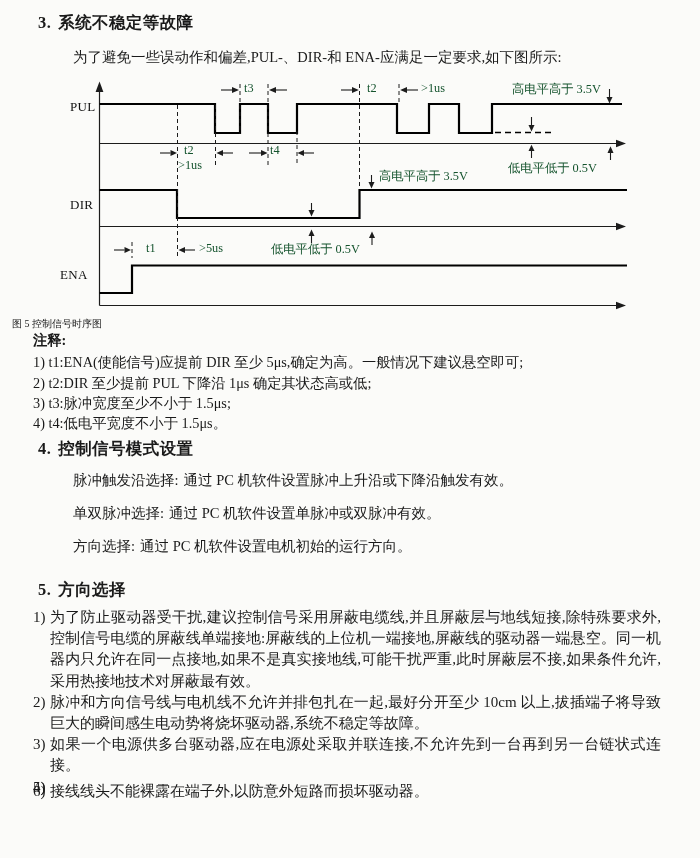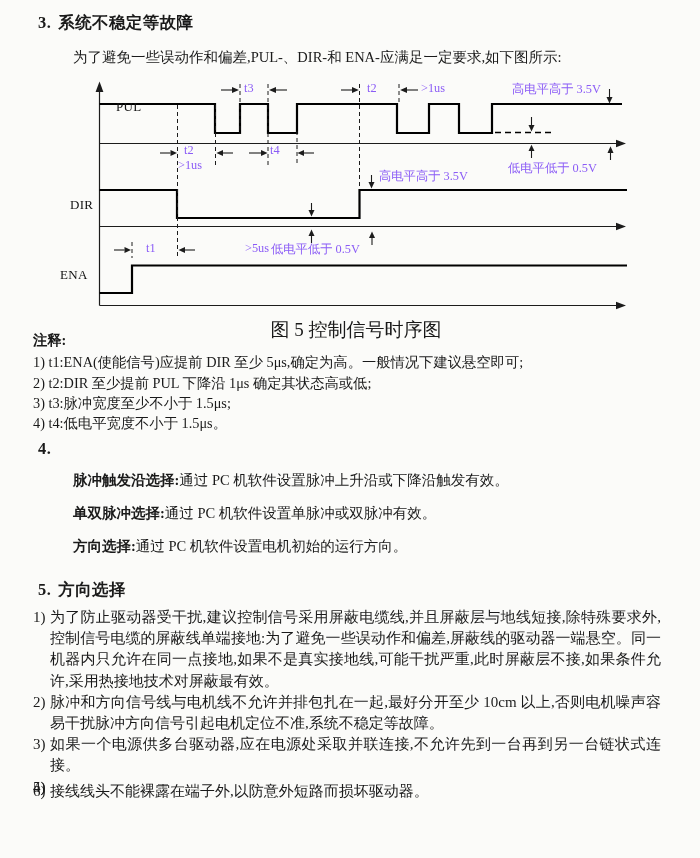--- a/index.html
+++ b/index.html
@@ -19,43 +19,43 @@
   }
   .intro{
     position:absolute;left:73px;top:48px;
     font-size:14.5px;margin:0;white-space:nowrap;
   }
   .figure{
     position:absolute;left:0;top:80px;width:700px;height:236px;
   }
   .figure svg{position:absolute;left:0;top:0;}
   .figlabel{
-    position:absolute;font-size:12.3px;line-height:1.1;white-space:nowrap;color:#8b5cf6;
+    position:absolute;font-size:12.3px;line-height:1.1;white-space:nowrap;color:#14532d;
   }
   .siglabel{
     position:absolute;font-size:13px;line-height:1.1;white-space:nowrap;color:#111;
     letter-spacing:0.3px;
   }
   .caption{
     position:absolute;left:0;top:317px;width:700px;
-    text-align:center;font-size:19px;padding-left:12px;box-sizing:border-box;
+    font-size:10px;padding-left:12px;box-sizing:border-box;
   }
   .notes-title{
     position:absolute;left:33px;top:331px;
     font-weight:700;font-size:14.3px;
   }
   .note-line{
     position:absolute;left:33px;
     font-size:14.3px;white-space:nowrap;
   }
   .s4item{
     position:absolute;left:73px;
     font-size:14.5px;white-space:nowrap;
   }
-  .s4label{font-weight:700;}
+  .s4label{font-weight:400;margin-right:5px;}
   .s5list{
     position:absolute;left:33px;top:607px;width:628px;
   }
   .s5item{
     position:relative;
     padding-left:17px;
     font-size:15px;line-height:21.2px;
     text-align:justify;
     text-justify:inter-character;
   }
@@ -155,69 +155,70 @@
       <line class="dim" x1="371.5" y1="95" x2="371.5" y2="102"></line>
         <polygon class="ah" points="368.5,102 374.5,102 371.5,108.5"></polygon>
 
       <line class="dim" x1="114" y1="170" x2="124.5" y2="170"></line>
         <polygon class="ah" points="124.5,167 124.5,173 131,170"></polygon>
       <line class="dim" x1="185" y1="170" x2="195" y2="170"></line>
         <polygon class="ah" points="185,167 185,173 178.5,170"></polygon>
     </g>
   </svg>
 
-  <span class="siglabel" style="left:70px;top:20px;margin-left:46px;">PUL</span>
+  <span class="siglabel" style="left:70px;top:20px;">PUL</span>
   <span class="siglabel" style="left:70px;top:118px;text-align:right;">DIR</span>
   <span class="siglabel" style="left:60px;top:188px;">ENA</span>
 
   <span class="figlabel" style="left:244px;top:2px;">t3</span>
   <span class="figlabel" style="left:367px;top:2px;">t2</span>
   <span class="figlabel" style="left:421px;top:2px;">&gt;1us</span>
   <span class="figlabel" style="left:512px;top:3px;">高电平高于 3.5V</span>
   <span class="figlabel" style="left:184px;top:64px;">t2</span>
   <span class="figlabel" style="left:178px;top:79px;">&gt;1us</span>
   <span class="figlabel" style="left:270px;top:64px;">t4</span>
   <span class="figlabel" style="left:508px;top:82px;">低电平低于 0.5V</span>
   <span class="figlabel" style="left:379px;top:90px;">高电平高于 3.5V</span>
   <span class="figlabel" style="left:271px;top:163px;">低电平低于 0.5V</span>
   <span class="figlabel" style="left:146px;top:162px;">t1</span>
-  <span class="figlabel" style="left:199px;top:162px;margin-left:46px;">&gt;5us</span>
+  <span class="figlabel" style="left:199px;top:162px;">&gt;5us</span>
 </div>
 
 <div class="caption">图 5 控制信号时序图</div>
 
 <div class="notes-title">注释:</div>
 <div class="note-line" style="top:353px;">1) t1:ENA(使能信号)应提前 DIR 至少 5μs,确定为高。一般情况下建议悬空即可;</div>
 <div class="note-line" style="top:374px;font-family:Liberation Serif, serif;">2) t2:DIR 至少提前 PUL 下降沿 1μs 确定其状态高或低;</div>
 <div class="note-line" style="top:394px;">3) t3:脉冲宽度至少不小于 1.5μs;</div>
 <div class="note-line" style="top:414px;">4) t4:低电平宽度不小于 1.5μs。</div>
 
 <div class="heading" style="left:38px;top:440px;">
   <span>4.</span>
+  <span>控制信号模式设置</span>
 </div>
 <div class="s4item" style="top:471px;">
   <span class="s4label">脉冲触发沿选择:</span><span>通过 PC 机软件设置脉冲上升沿或下降沿触发有效。</span>
 </div>
 <div class="s4item" style="top:504px;">
   <span class="s4label">单双脉冲选择:</span><span>通过 PC 机软件设置单脉冲或双脉冲有效。</span>
 </div>
 <div class="s4item" style="top:537px;">
   <span class="s4label">方向选择:</span><span>通过 PC 机软件设置电机初始的运行方向。</span>
 </div>
 
 <div class="heading" style="left:38px;top:581px;">
   <span>5.</span>
   <span>方向选择</span>
 </div>
 <div class="s5list">
   <div class="s5item">
-    <span class="inum">1)</span><span>为了防止驱动器受干扰,建议控制信号采用屏蔽电缆线,并且屏蔽层与地线短接,除特殊要求外,控制信号电缆的屏蔽线单端接地:为了避免一些误动作和偏差,屏蔽线的驱动器一端悬空。同一机器内只允许在同一点接地,如果不是真实接地线,可能干扰严重,此时屏蔽层不接,如果条件允许,采用热接地技术对屏蔽最有效。</span>
-  </div>
-  <div class="s5item">
-    <span class="inum">2)</span><span>脉冲和方向信号线与电机线不允许并排包扎在一起,最好分开至少 10cm 以上,否则电机噪声容易干扰脉冲方向信号引起电机定位不准,系统不稳定等故障。</span>
+    <span class="inum">1)</span><span>为了防止驱动器受干扰,建议控制信号采用屏蔽电缆线,并且屏蔽层与地线短接,除特殊要求外,控制信号电缆的屏蔽线单端接地:屏蔽线的上位机一端接地,屏蔽线的驱动器一端悬空。同一机器内只允许在同一点接地,如果不是真实接地线,可能干扰严重,此时屏蔽层不接,如果条件允许,采用热接地技术对屏蔽最有效。</span>
+  </div>
+  <div class="s5item">
+    <span class="inum">2)</span><span>脉冲和方向信号线与电机线不允许并排包扎在一起,最好分开至少 10cm 以上,拔插端子将导致巨大的瞬间感生电动势将烧坏驱动器,系统不稳定等故障。</span>
   </div>
   <div class="s5item">
     <span class="inum">3)</span><span>如果一个电源供多台驱动器,应在电源处采取并联连接,不允许先到一台再到另一台链状式连接。</span>
   </div>
   <div class="s5item">
     <span class="inum">4)</span>
   </div>
   <div class="s5item">
     <span class="inum">5)</span>
   </div>

